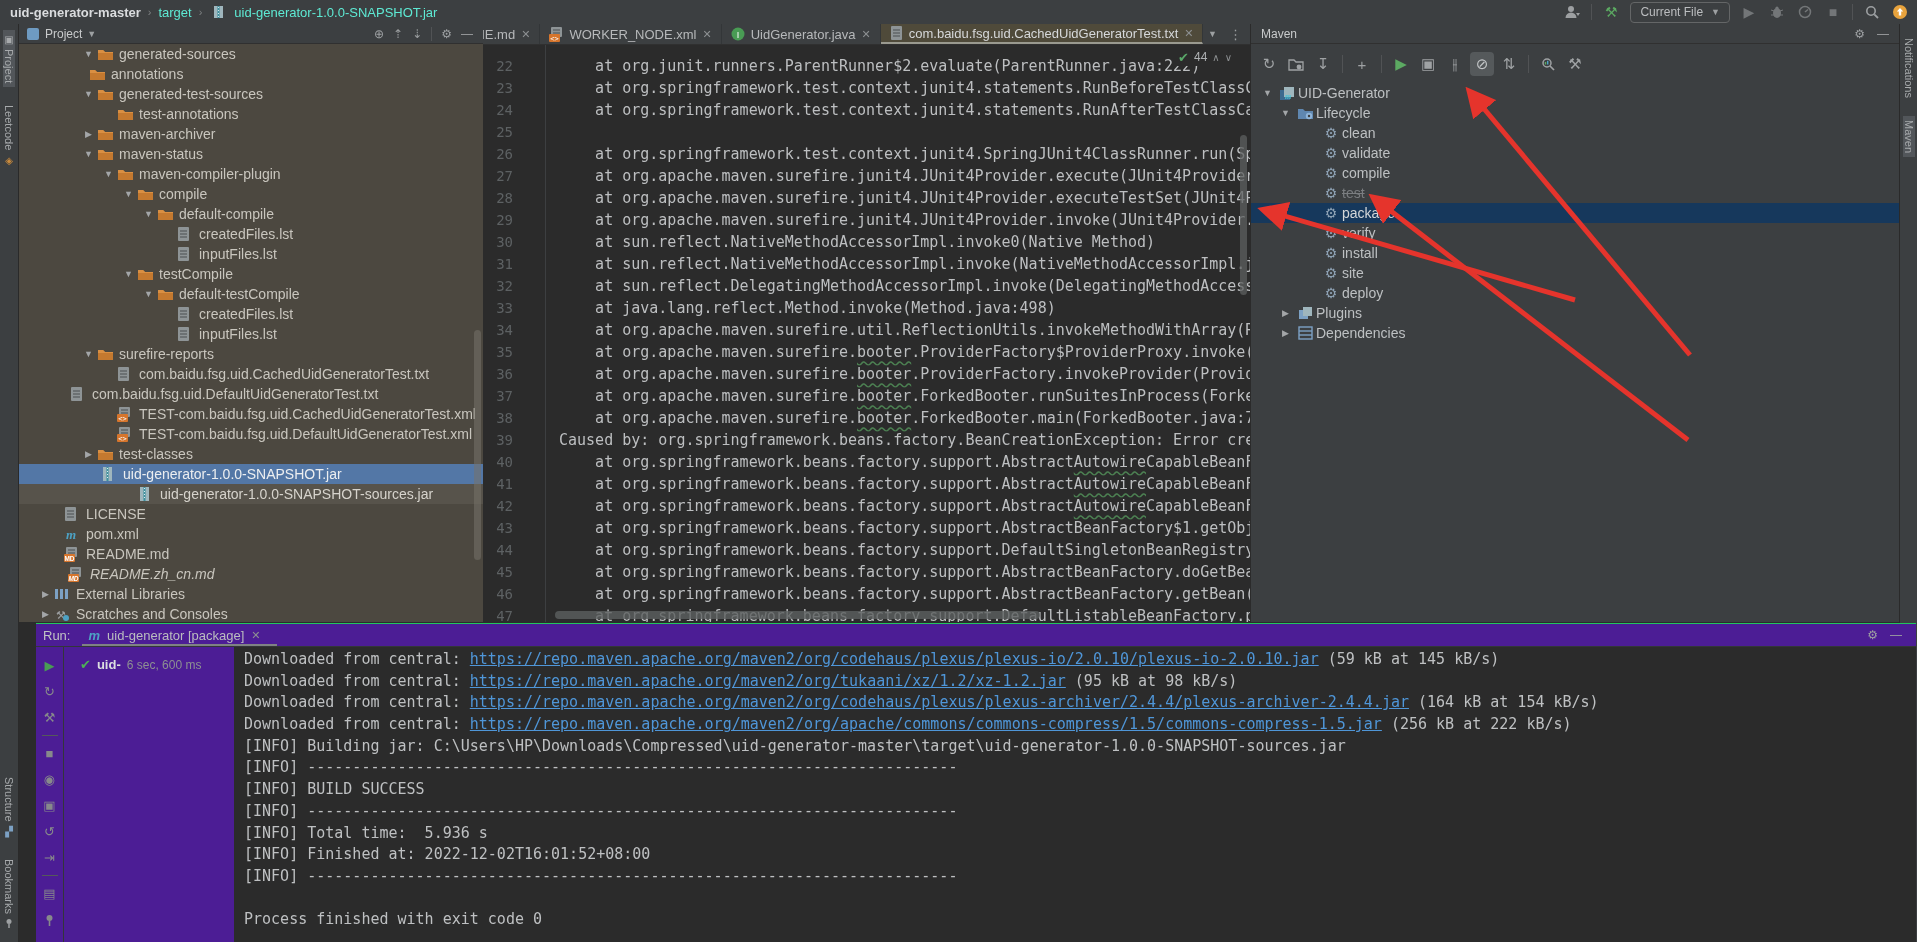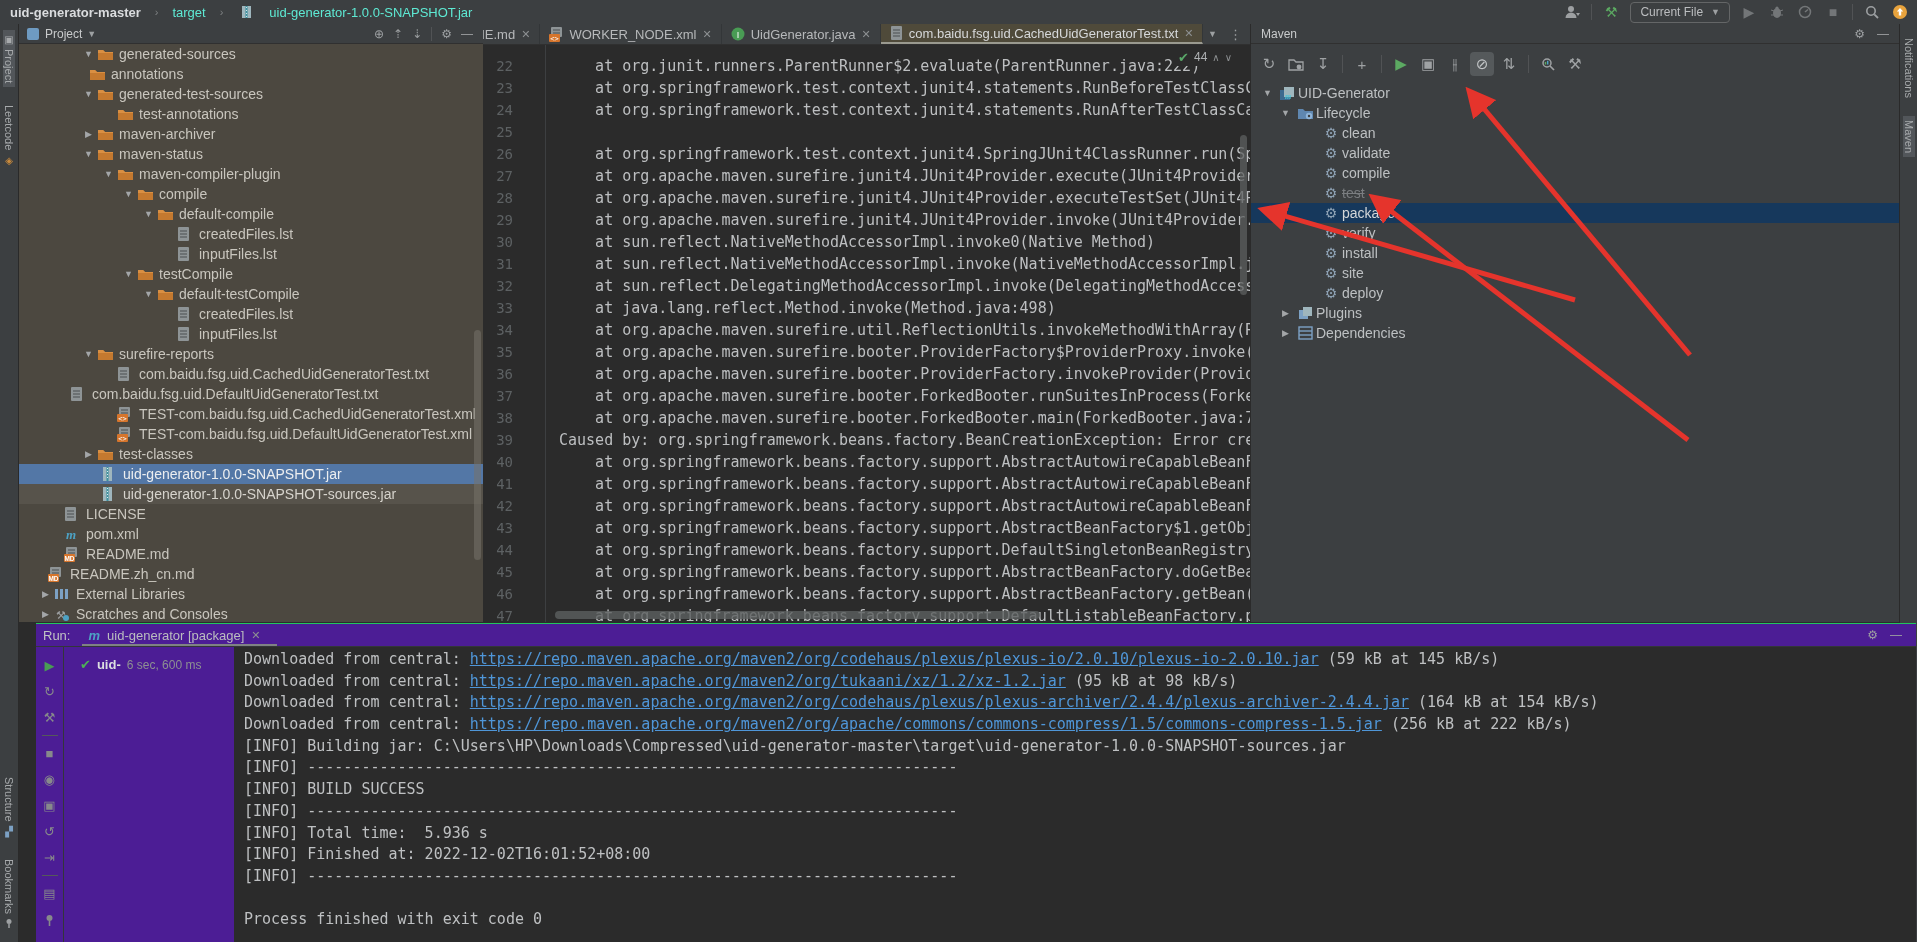--- a/index.html
+++ b/index.html
@@ -3,21 +3,21 @@
 <meta charset="utf-8">
 <style>
   html,body{margin:0;padding:0;background:#2b2b2b;}
   body{width:1917px;height:942px;position:relative;overflow:hidden;
        font-family:"Liberation Sans",sans-serif;color:#bbbdbf;
        -webkit-font-smoothing:antialiased;}
   .abs{position:absolute;}
   
   #titlebar{left:0;top:0;width:1917px;height:24px;background:#3c3f41;
     border-bottom:1px solid #2a2a2a;display:flex;align-items:center;font-size:13px;}
-  #breadcrumbs{display:flex;align-items:center;padding-left:10px;gap:14px;white-space:nowrap;}
+  #breadcrumbs{display:flex;align-items:center;padding-left:10px;gap:7px;white-space:nowrap;}
   .crumb{color:#5eead4;} .crumb.first{font-weight:bold;color:#dadcde;}
   .crumb-sep{color:#7d8082;font-size:11px;}
   #tb-right{margin-left:auto;display:flex;align-items:center;gap:10px;padding-right:8px;}
   .tb-ico{width:18px;height:18px;display:flex;align-items:center;justify-content:center;
     color:#9da0a2;font-size:14px;line-height:1;}
   .tb-sep{width:1px;height:16px;background:#515355;}
   #run-config{border:1px solid #646667;border-radius:4px;padding:1px 9px;color:#bcbec0;
     display:flex;gap:8px;align-items:center;height:17px;font-size:12px;}
   .dim{color:#737678;}
   
@@ -51,21 +51,21 @@
   .tab.active{background:#4f4a3a;color:#d6d8da;border-bottom:2px solid #9a9a90;}
   .tab .ticon{display:flex;align-items:center;}
   #tab-overflow{margin-left:auto;display:flex;align-items:center;gap:12px;padding-right:8px;color:#9da0a2;}
   #editor{left:483px;top:45px;width:767px;height:577px;background:#2b2b2b;overflow:hidden;}
   #gutter-line{position:absolute;left:62px;top:0;width:1px;height:100%;background:#3d3f41;}
   #elines{position:absolute;left:0;top:10px;width:2200px;}
   .eline{height:22px;display:flex;align-items:center;
     font-family:"DejaVu Sans Mono",monospace;font-size:15px;}
   .eline .num{width:30px;flex:none;text-align:right;color:#5d6163;font-size:14px;}
   .eline .code{margin-left:46px;white-space:pre;color:#bdbfc1;}
-  .wavy{text-decoration-style:wavy;text-decoration-color:#4c8152;text-underline-offset:3px;}
+  .wavy{text-decoration:underline;text-decoration-style:wavy;text-decoration-color:#4c8152;text-underline-offset:3px;}
   #inspect-widget{position:absolute;right:14px;top:3px;height:18px;display:flex;align-items:center;
     gap:5px;font-size:12px;background:#2b2b2b;padding:0 4px;}
   #inspect-widget .chk{color:#59a869;font-size:13px;}
   #inspect-widget .cnt{color:#aeb1b3;}
   #inspect-widget .nav{color:#8d9092;font-size:10px;}
   #ed-vscroll{position:absolute;left:757px;top:90px;width:7px;height:160px;background:#5d6060;opacity:.75;border-radius:4px;}
   #ed-hscroll{position:absolute;left:72px;top:566px;width:485px;height:8px;background:#5d6060;opacity:.8;border-radius:4px;}
   
   #maven-panel{left:1251px;top:24px;width:648px;height:598px;background:#3c3f41;overflow:hidden;}
   #maven-header{position:absolute;left:0;top:0;width:100%;height:20px;border-bottom:1px solid #303030;
@@ -463,21 +463,21 @@
         <span class="chev"></span>
         <span class="picon">
           <svg width="13" height="16">
             <rect x="2" y="1" width="9" height="14" fill="#9fb6bd"></rect>
             <rect x="5.5" y="1" width="2" height="14" fill="#3d8f9e"></rect>
             <line x1="6.5" y1="2" x2="6.5" y2="14" stroke="#d8ecf1" stroke-width="1" stroke-dasharray="1,2"></line>
           </svg>
         </span>
         <span>uid-generator-1.0.0-SNAPSHOT.jar</span>
       </div>
-      <div class="prow sel-gray" style="padding-left: 65px;">
+      <div class="prow sel-gray" style="padding-left: 102px;">
         <span class="chev"></span>
         <span class="picon">
           <svg width="13" height="16">
             <rect x="2" y="1" width="9" height="14" fill="#9fb6bd"></rect>
             <rect x="5.5" y="1" width="2" height="14" fill="#3d8f9e"></rect>
             <line x1="6.5" y1="2" x2="6.5" y2="14" stroke="#d8ecf1" stroke-width="1" stroke-dasharray="1,2"></line>
           </svg>
         </span>
         <span>uid-generator-1.0.0-SNAPSHOT-sources.jar</span>
       </div>
@@ -508,21 +508,21 @@
           <svg width="14" height="16">
             <rect x="2" y="1" width="11" height="10" rx="1" fill="#8e9496"></rect>
             <line x1="4" y1="4" x2="11" y2="4" stroke="#4b4f51"></line>
             <line x1="4" y1="7" x2="11" y2="7" stroke="#4b4f51"></line>
             <rect x="0" y="8" width="11" height="8" rx="1" fill="#d6752c"></rect>
             <text x="5.5" y="14.5" font-size="6.5" fill="#fff" text-anchor="middle" font-family="Liberation Sans,sans-serif" font-weight="bold">MD</text>
           </svg>
         </span>
         <span>README.md</span>
       </div>
-      <div class="prow" style="padding-left: 12px;">
+      <div class="prow" style="padding-left: 32px; font-style: italic;">
         <span class="chev"></span>
         <span class="picon">
           <svg width="14" height="16">
             <rect x="2" y="1" width="11" height="10" rx="1" fill="#8e9496"></rect>
             <line x1="4" y1="4" x2="11" y2="4" stroke="#4b4f51"></line>
             <line x1="4" y1="7" x2="11" y2="7" stroke="#4b4f51"></line>
             <rect x="0" y="8" width="11" height="8" rx="1" fill="#d6752c"></rect>
             <text x="5.5" y="14.5" font-size="6.5" fill="#fff" text-anchor="middle" font-family="Liberation Sans,sans-serif" font-weight="bold">MD</text>
           </svg>
         </span>

